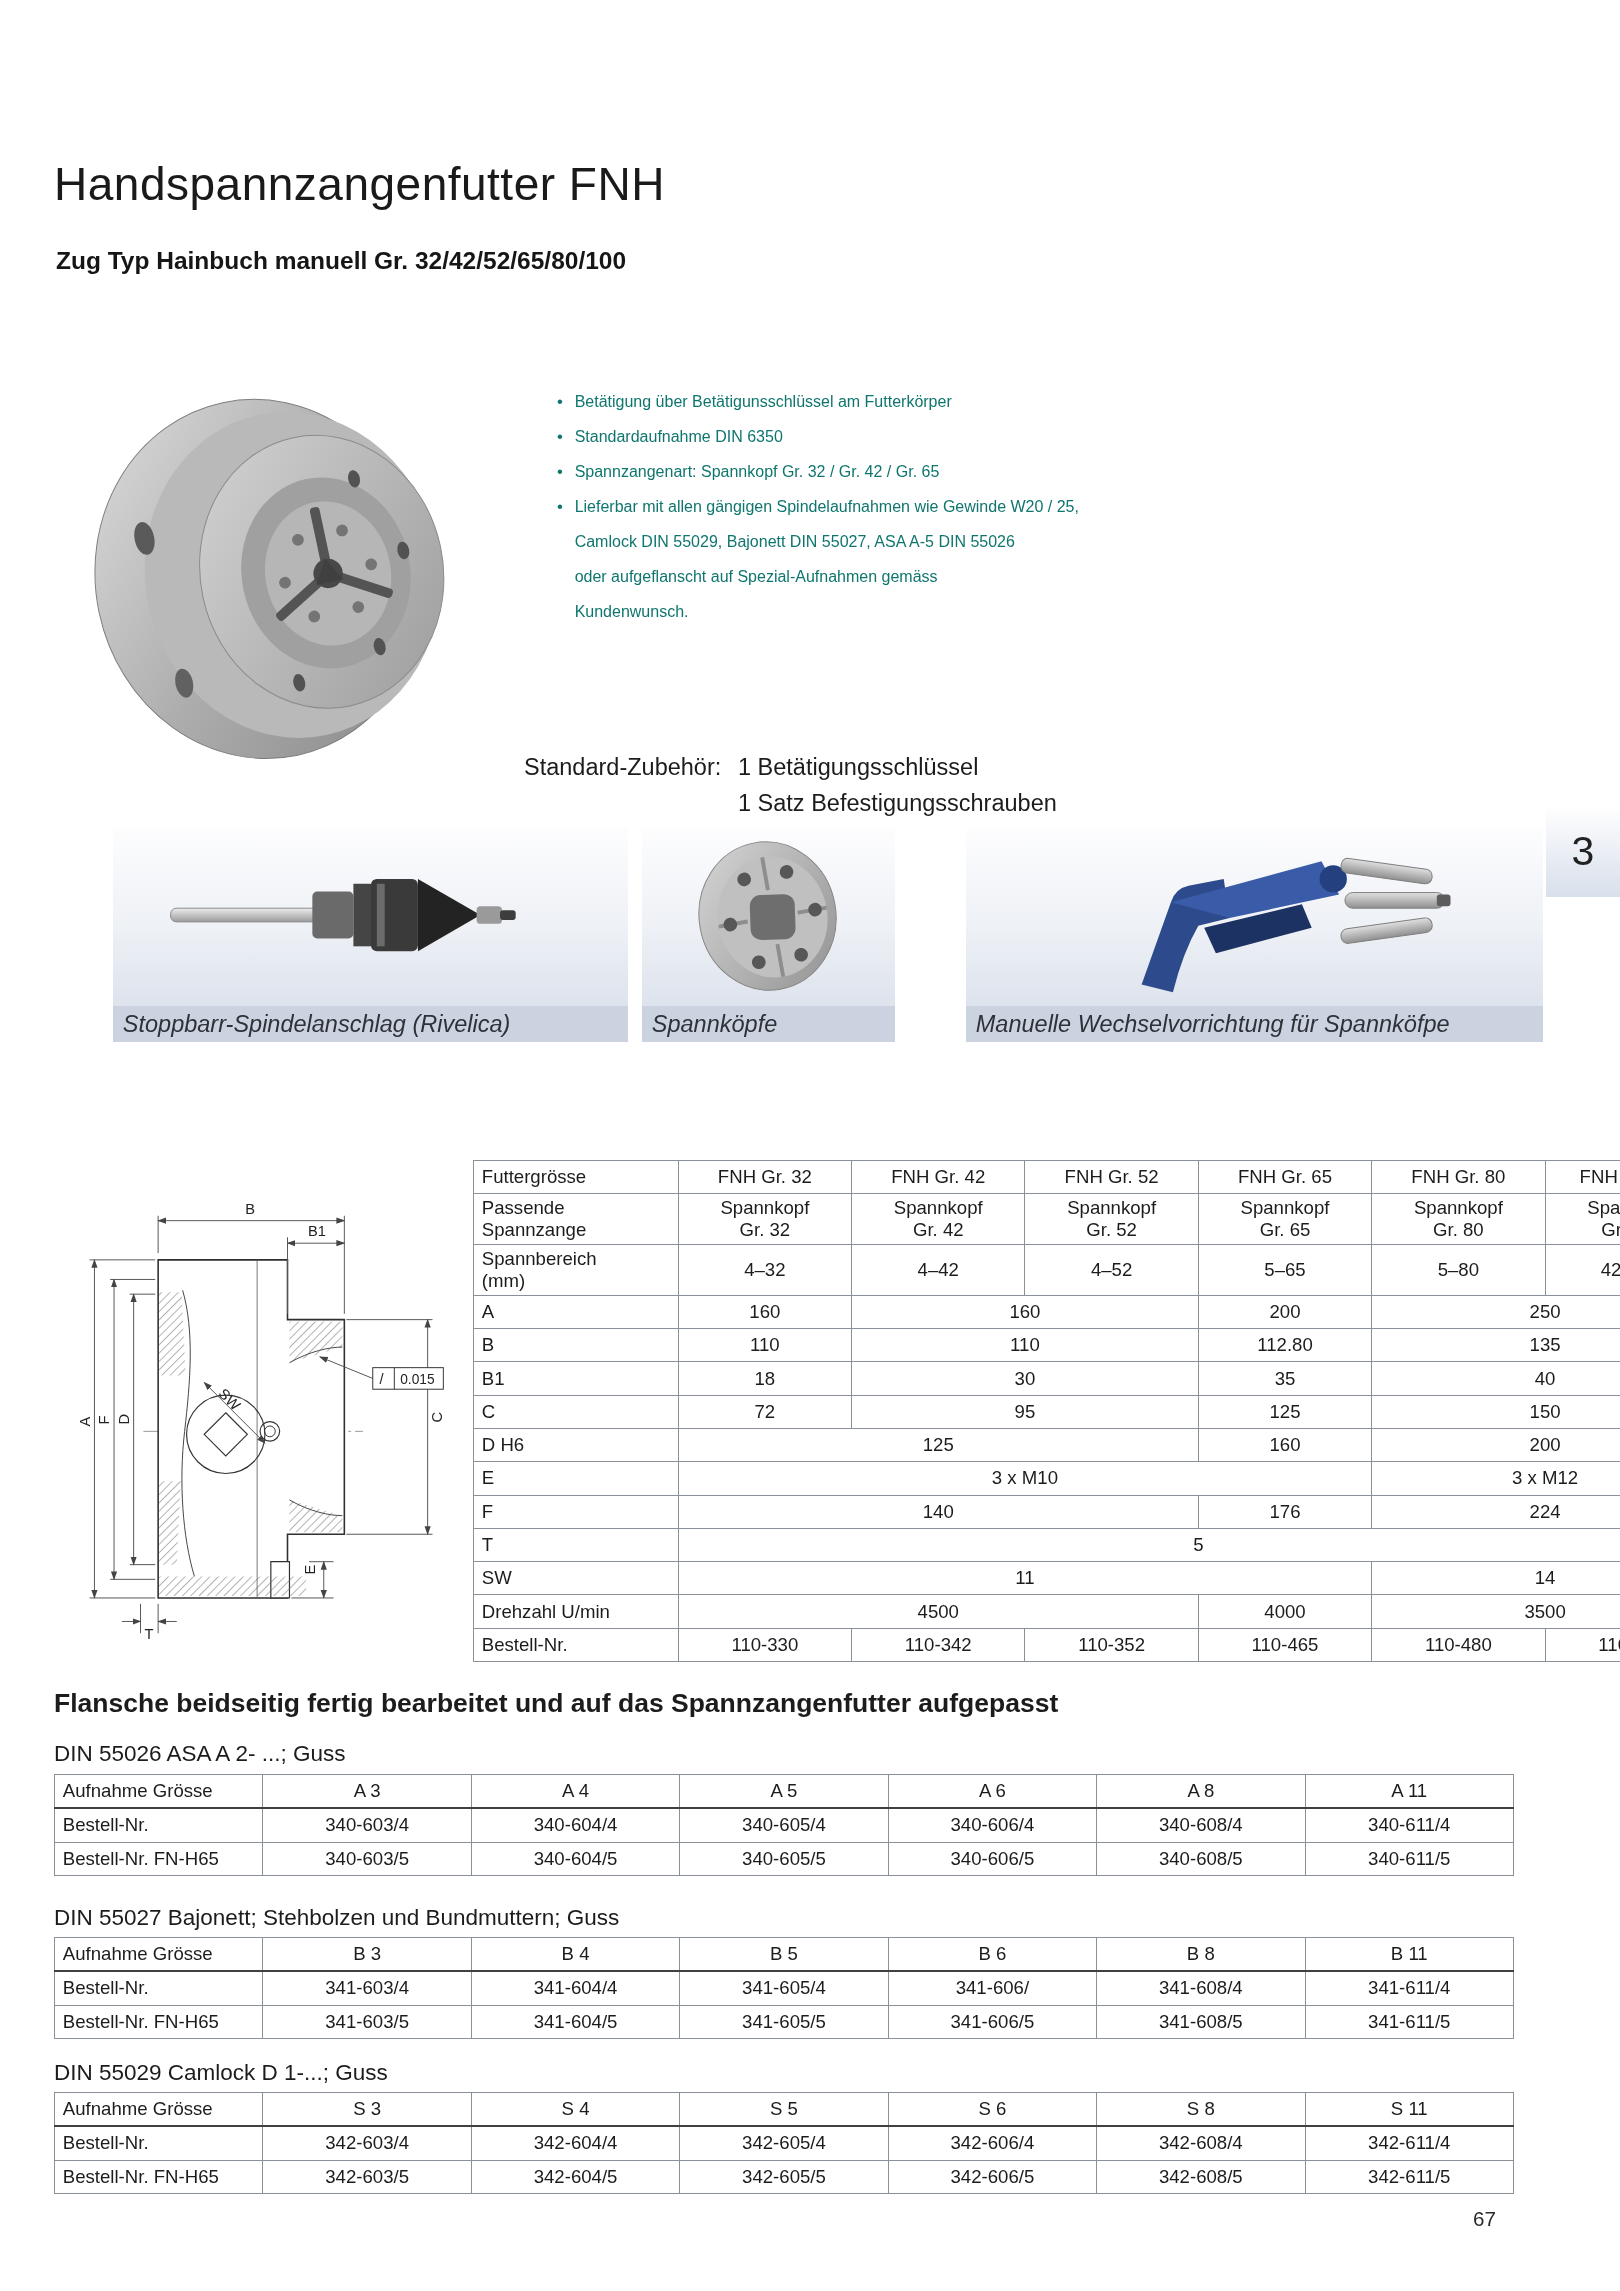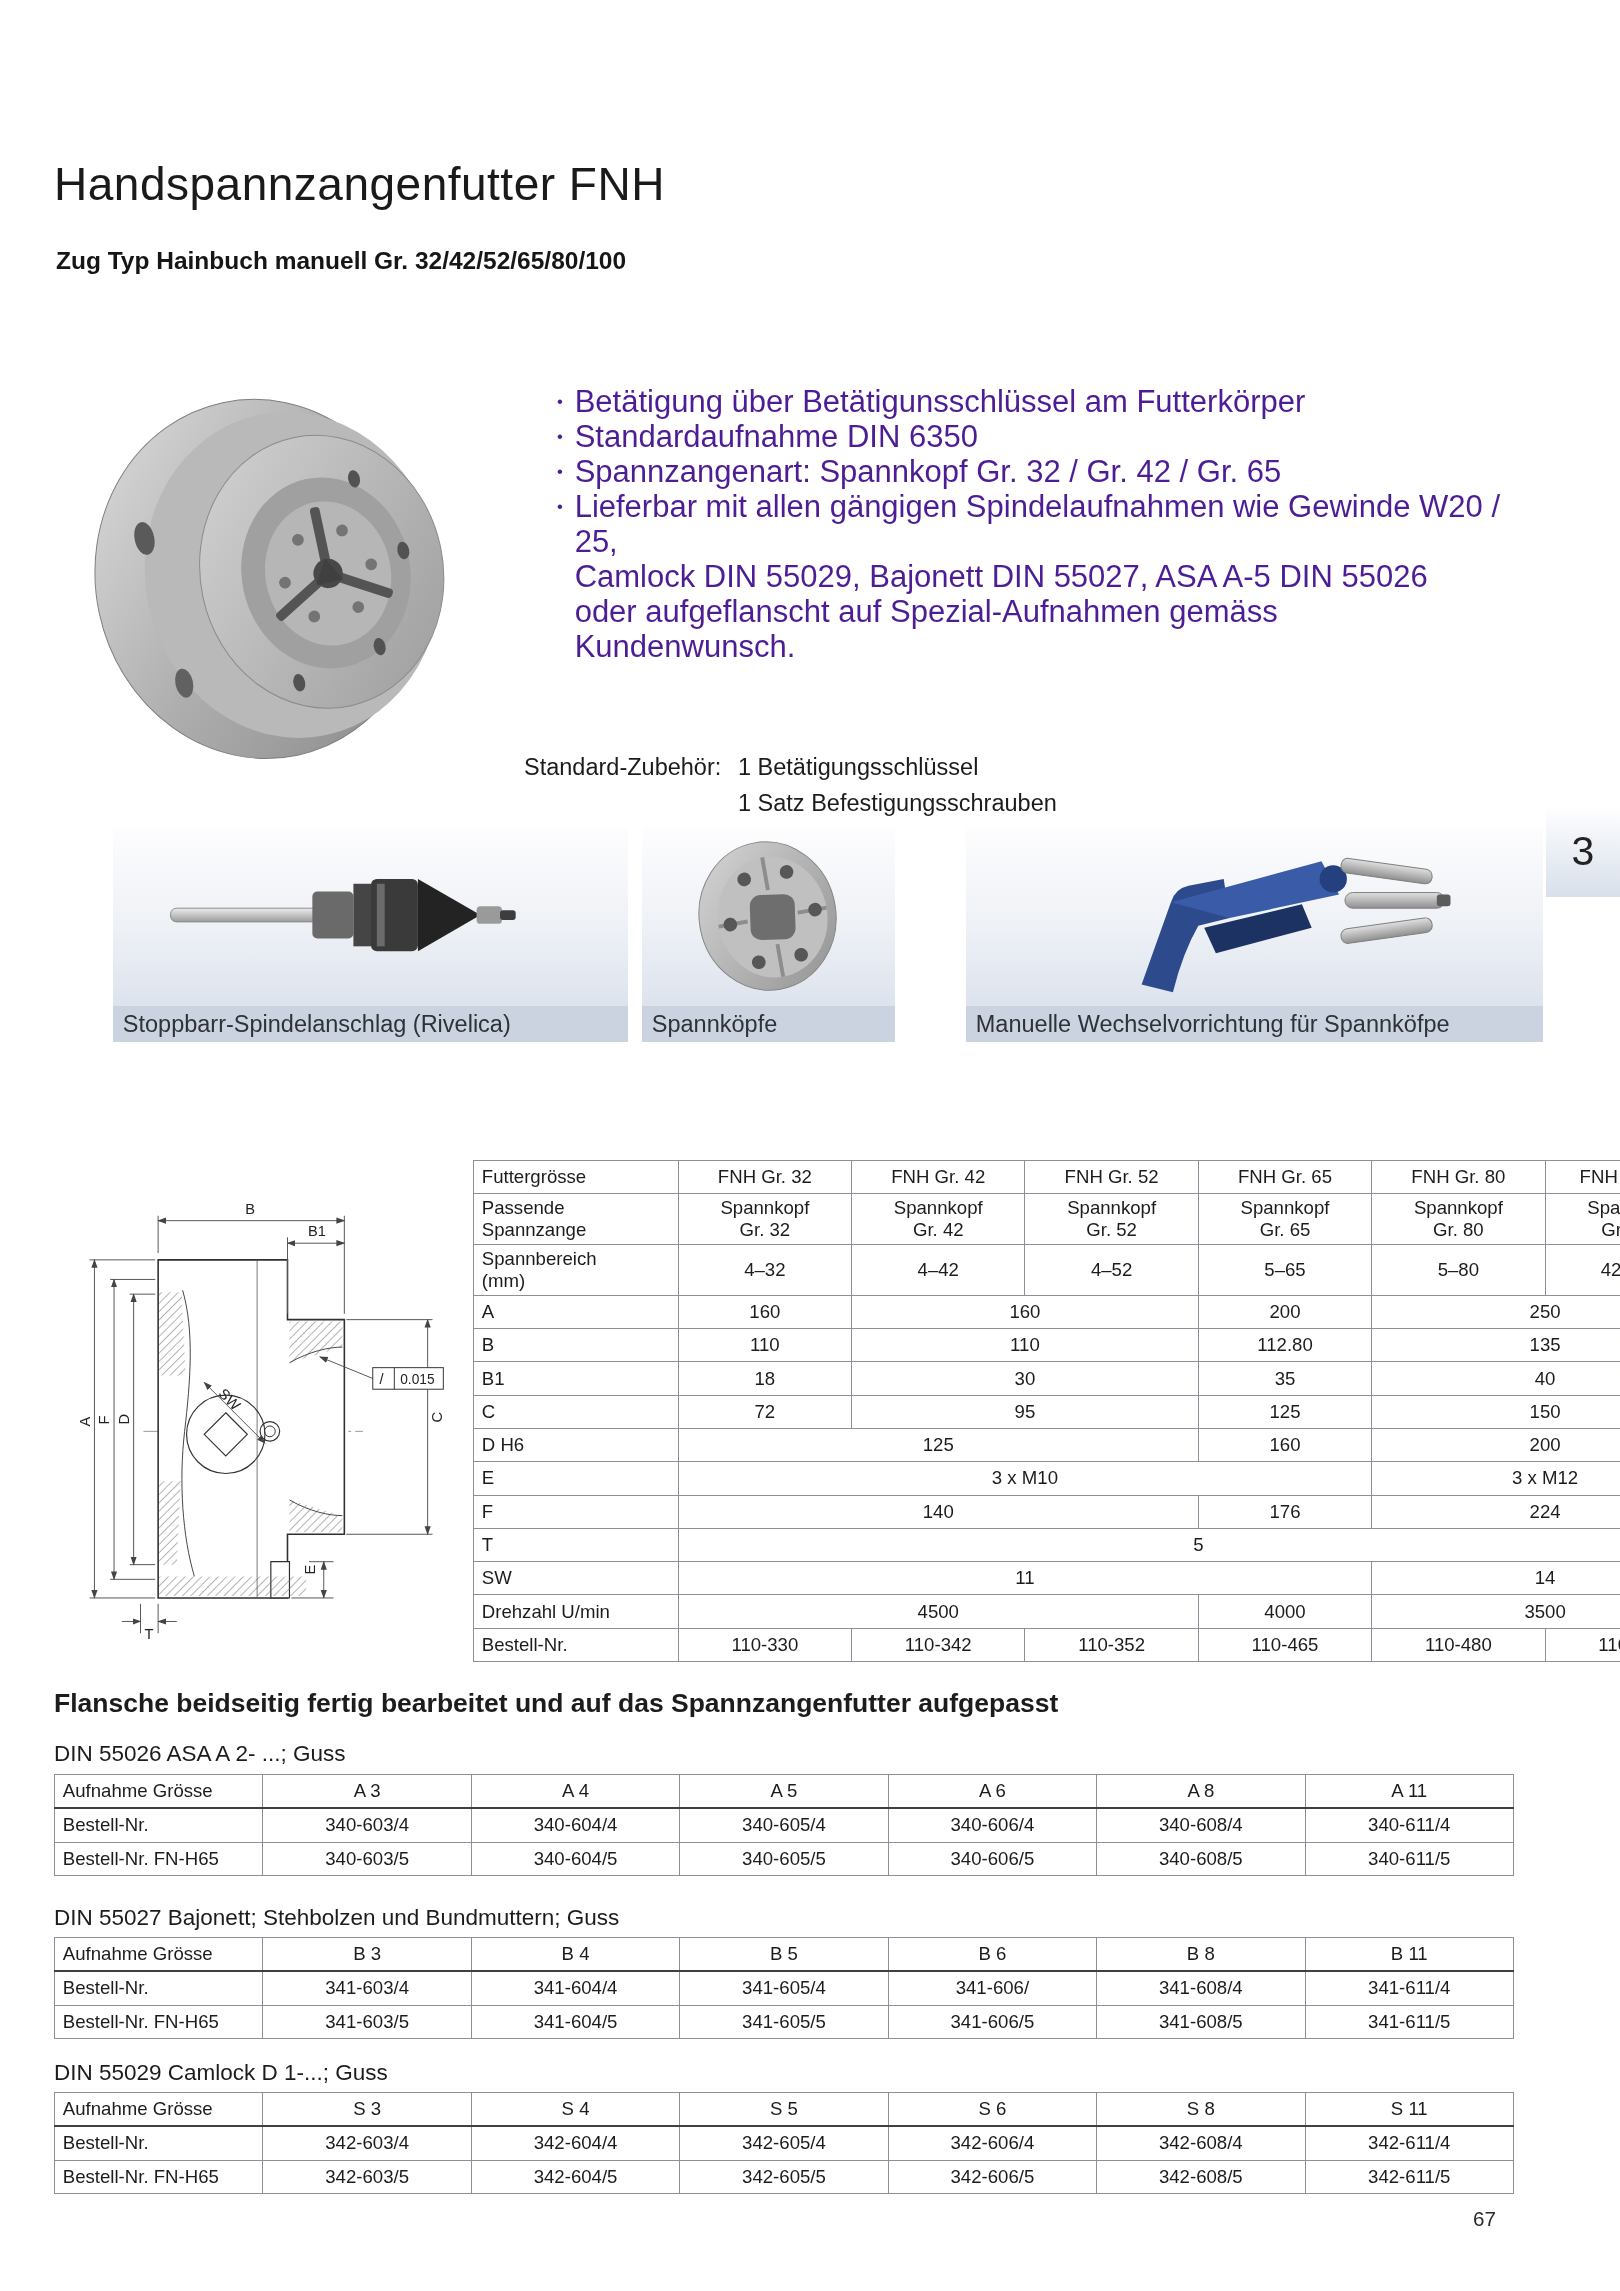--- a/index.html
+++ b/index.html
@@ -5,30 +5,30 @@
   html,body{margin:0;padding:0;background:#e8e8e8;}
   .page{position:relative;width:1620px;height:2292px;background:#ffffff;margin:0 auto;
         font-family:"Liberation Sans","DejaVu Sans",sans-serif;color:#1c1c1c;overflow:hidden;}
   .abs{position:absolute;}
   .title{left:54px;top:157px;font-size:46px;font-weight:400;letter-spacing:0.5px;color:#1a1a1a;}
   .subtitle{left:56px;top:247px;font-size:24.5px;font-weight:700;color:#161616;}
   .photo-main{left:69px;top:365px;width:461px;height:426px;}
   .feat-col{left:524px;top:384px;width:990px;}
   .feat-heading{font-size:26.5px;font-weight:700;margin:0 0 13.7px 0;}
   .bullets{padding-left:33px;}
-  .bullet{display:flex;font-size:31px;line-height:35px;white-space:pre-line;color:#4c1d95;}
+  .bullet{display:flex;font-size:16px;line-height:35px;white-space:pre-line;color:#0f766e;}
   .bullet::before{content:"•";font-size:16.7px;margin-right:11.8px;line-height:35px;}
   .accessory{left:524px;top:749px;display:flex;font-size:23.5px;line-height:36px;}
   .acc-label{width:214px;}
   .acc-line{white-space:pre-line;}
   .gallery-panel{top:828px;height:214px;display:flex;flex-direction:column;}
   .panel-img{flex:1;background:linear-gradient(180deg,#fdfdfe 0%,#eef1f6 55%,#dde3ed 100%);
              display:flex;align-items:center;justify-content:center;overflow:hidden;}
   .panel-cap{height:36px;background:#cbd3e0;display:flex;align-items:center;
-             padding-left:9.8px;font-size:23.5px;color:#2e3238;flex:none;}
+             padding-left:9.8px;font-size:23.5px;color:#2e3238;flex:none;font-style:italic;}
   .p1{left:113px;width:515px;}
   .p2{left:642px;width:253px;}
   .p3{left:938px;width:577px;margin-left:28px;}
   .section-tab{left:1546px;top:806px;width:74px;height:91px;
                background:linear-gradient(180deg,#ffffff 0%,#e9edf4 55%,#d8e0eb 100%);
                display:flex;align-items:center;justify-content:center;font-size:41px;color:#222;}
   .drawing{left:57px;top:1155px;width:412px;height:490px;}
   table{border-collapse:collapse;table-layout:fixed;}
   td{border:1px solid #8a9097;font-size:18.6px;padding:2.9px 5.9px;text-align:center;
      vertical-align:middle;white-space:pre-line;color:#1c1c1c;height:26.5px;}

